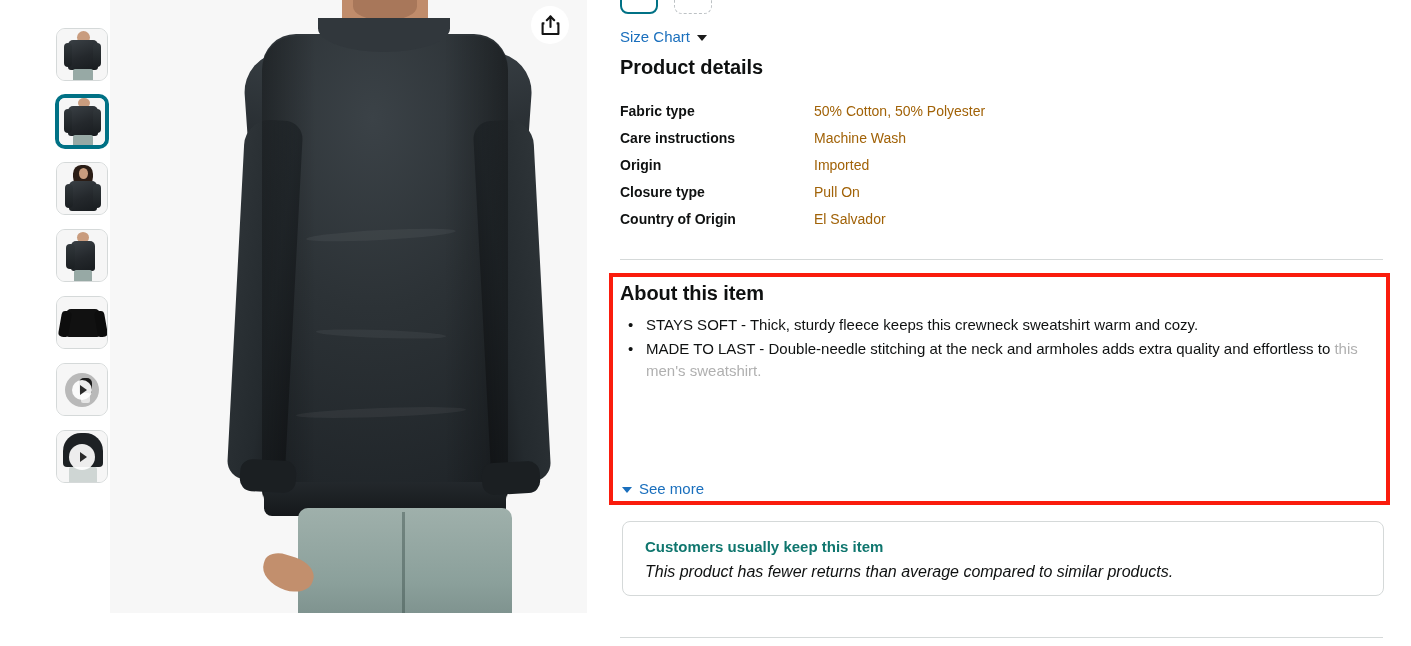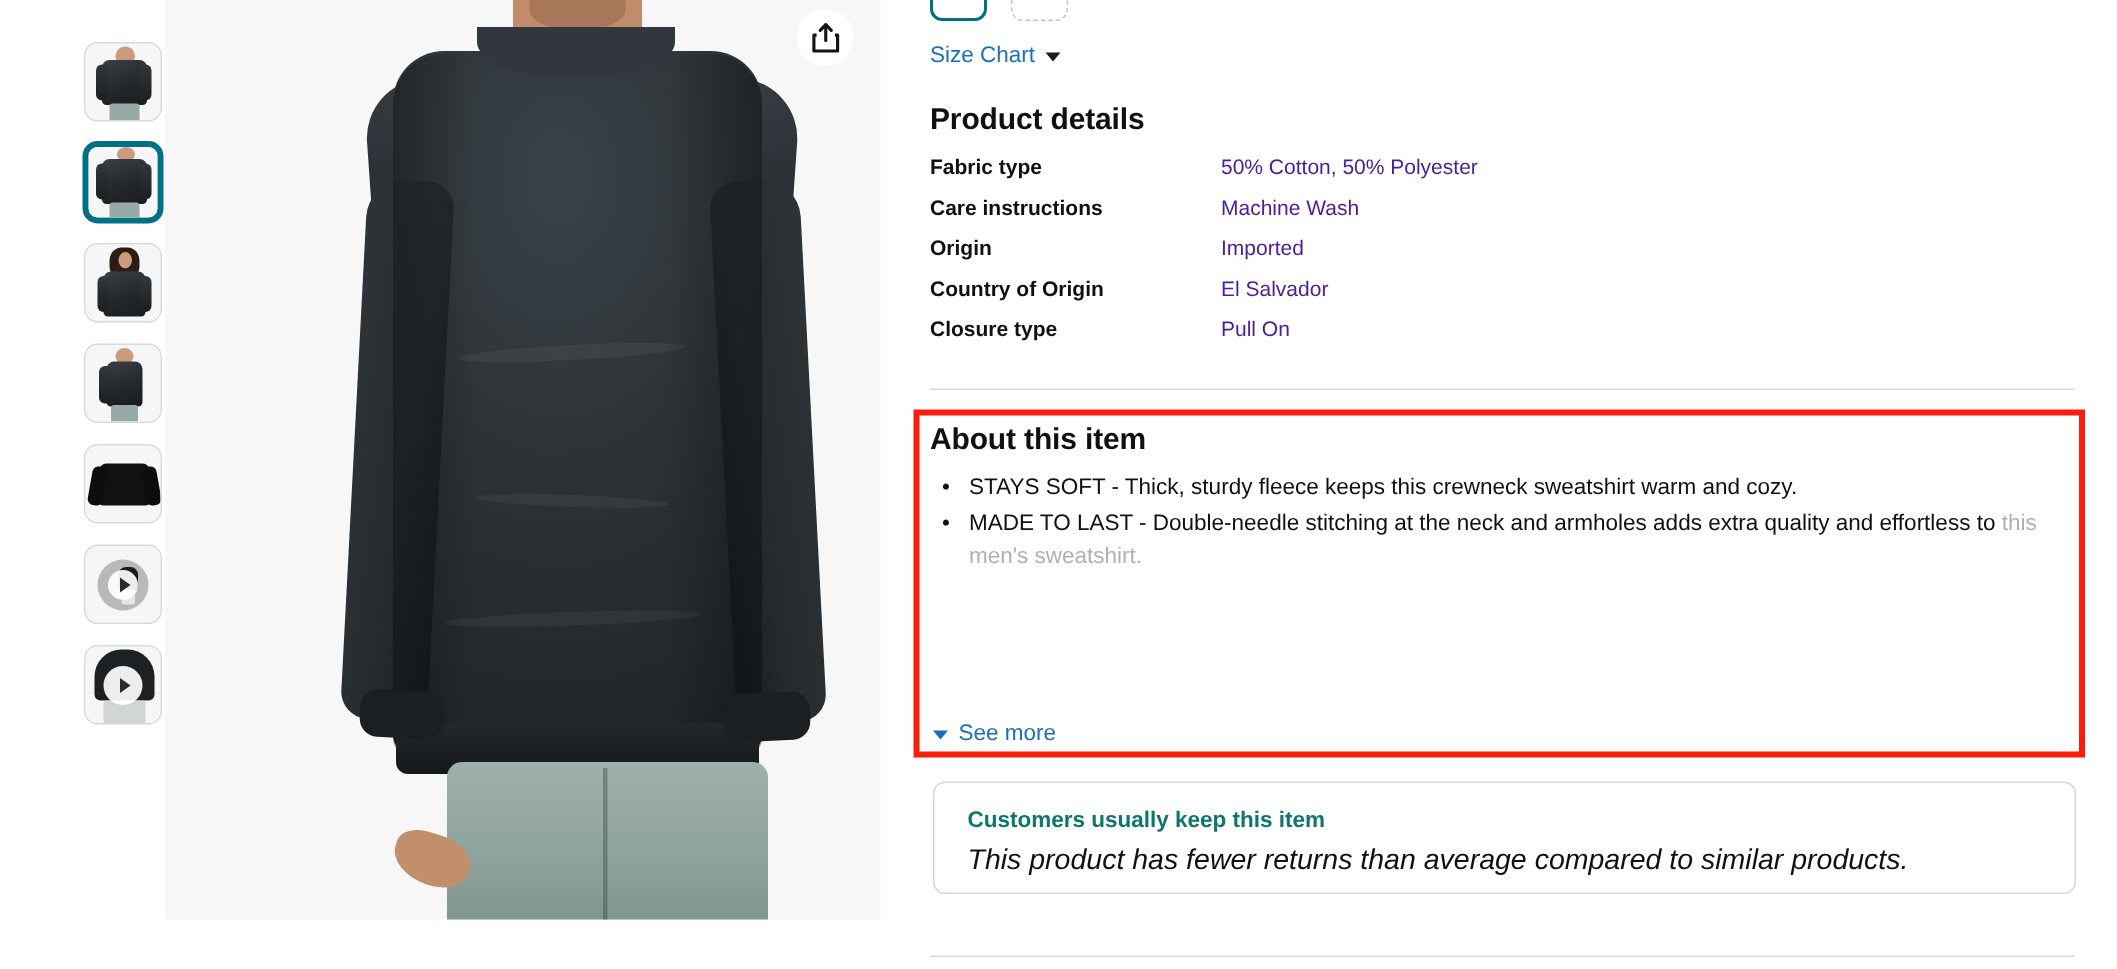--- a/index.html
+++ b/index.html
@@ -171,28 +171,28 @@
   }
   .chev-d {
     width:0;height:0;border-left:5px solid transparent;border-right:5px solid transparent;
     border-top:6px solid #1b1b1b; margin-top:2px;
   }
 
   .sec-title {
     position:absolute; left:0; font-weight:700; color:#0f1111;
     font-size:20px; letter-spacing:-.1px;
   }
-  #pd-title { top: 56px; margin-top: 13px; }
+  #pd-title { top: 56px; }
 
   table.details {
     position:absolute; left:0; top: 98px; width: 760px; border-collapse: collapse;
   }
   table.details td { padding: 5px 0 6px 0; font-size: 14px; color:#0f1111; vertical-align: top; }
   table.details td.k { width: 194px; font-weight: 700; }
-  table.details td.v { color:#4c1d95; }
+  table.details td.v { color:#a16207; }
 
   .divider {
     position:absolute; left:0; width: 763px; height:1px; background:#d5d9d9;
   }
   #div-1 { top: 259px; }
   #div-2 { top: 637px; }
 
   
   .redbox {
     position:absolute; left:-11px; top:273px; width:781px; height:232px;
@@ -226,21 +226,21 @@
   .keepbox {
     position:absolute; left:2px; top:521px; width: 762px; height: 75px;
     border:1px solid #d5d9d9; border-radius: 8px; background:#fff;
   }
   .keep-title {
     position:absolute; left:22px; top:16px;
     color:#067d62; font-weight:700; font-size:15px;
   }
   .keep-sub {
     position:absolute; left:22px; top:41px;
-    color:#0f1111; font-style: italic; font-size:19px;
+    color:#0f1111; font-style: italic; font-size:16px;
   }
 
   .report-row {
     position:absolute; left:2px; top:606px;
     display:flex; align-items:center; gap:14px; cursor:pointer;
   }
   .report-link { color:#2162a1; font-size:15px; }
 </style>
 </head>
 <body>
@@ -368,26 +368,26 @@
         </tr>
         <tr>
           <td class="k">Care instructions</td>
           <td class="v">Machine Wash</td>
         </tr>
         <tr>
           <td class="k">Origin</td>
           <td class="v">Imported</td>
         </tr>
         <tr>
+          <td class="k">Closure type</td>
+          <td class="v">Pull On</td>
+        </tr>
+        <tr>
           <td class="k">Country of Origin</td>
           <td class="v">El Salvador</td>
-        </tr>
-        <tr>
-          <td class="k">Closure type</td>
-          <td class="v">Pull On</td>
         </tr>
       </tbody>
     </table>
 
     <div class="divider" id="div-1"></div>
 
     <div class="sec-title" id="about-title">About this item</div>
 
     <ul class="bullets">
       <li>STAYS SOFT - Thick, sturdy fleece keeps this crewneck sweatshirt warm and cozy.</li>

